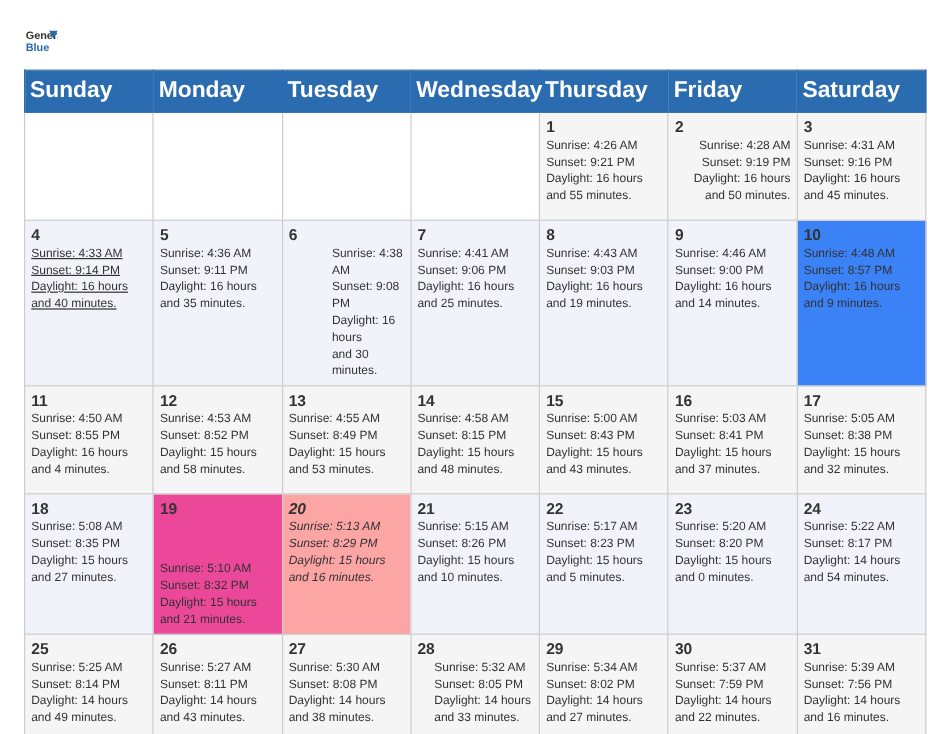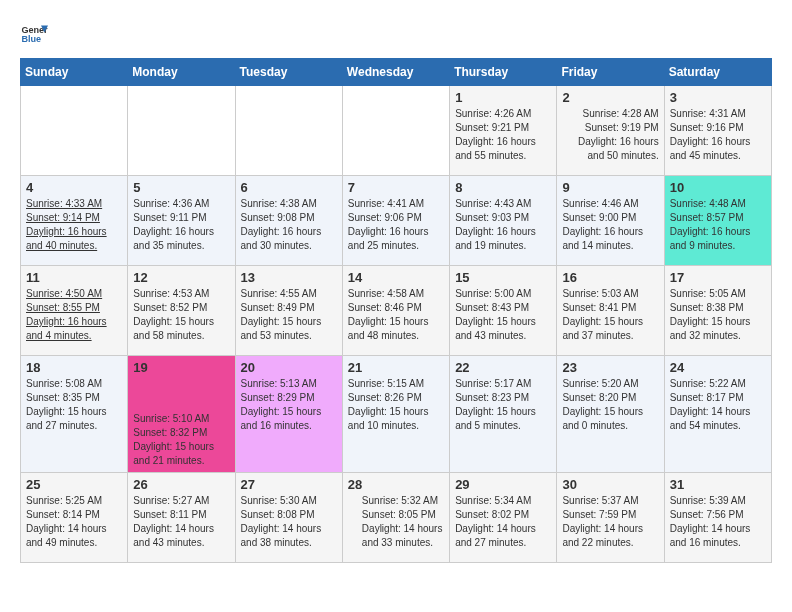--- a/index.html
+++ b/index.html
@@ -38,21 +38,21 @@
       color: #555;
     }
     table {
       width: 100%;
       border-collapse: collapse;
       table-layout: fixed;
     }
     thead tr th {
       background: #2B6CB0;
       color: #fff;
-      font-size: 12px;
+      font-size: 19px;
       font-weight: bold;
       padding: 6px 4px;
       text-align: left;
       border: 1px solid #2B6CB0;
     }
     tbody tr td {
       border: 1px solid #ccc;
       vertical-align: top;
       padding: 4px 5px;
       font-size: 10.5px;
@@ -145,21 +145,21 @@
         </td>
         <td style="background: rgb(240, 244, 250);">
           <div class="day-number">5</div>
           <div class="day-info" style="white-space: pre-line;">Sunrise: 4:36 AM
 Sunset: 9:11 PM
 Daylight: 16 hours
 and 35 minutes.</div>
         </td>
         <td style="background: rgb(240, 244, 250);">
           <div class="day-number">6</div>
-          <div class="day-info" style="white-space: pre-line;">Sunrise: 4:38 AM
+          <div class="day-info" style="white-space: pre-line; margin-left: 36px;">Sunrise: 4:38 AM
 Sunset: 9:08 PM
 Daylight: 16 hours
 and 30 minutes.</div>
         </td>
         <td style="background: rgb(240, 244, 250);">
           <div class="day-number">7</div>
           <div class="day-info" style="white-space: pre-line;">Sunrise: 4:41 AM
 Sunset: 9:06 PM
 Daylight: 16 hours
 and 25 minutes.</div>
@@ -171,32 +171,32 @@
 Daylight: 16 hours
 and 19 minutes.</div>
         </td>
         <td style="background: rgb(240, 244, 250);">
           <div class="day-number">9</div>
           <div class="day-info" style="white-space: pre-line;">Sunrise: 4:46 AM
 Sunset: 9:00 PM
 Daylight: 16 hours
 and 14 minutes.</div>
         </td>
-        <td style="background: #5eead4;">
+        <td style="background: #3b82f6;">
           <div class="day-number">10</div>
           <div class="day-info" style="white-space: pre-line;">Sunrise: 4:48 AM
 Sunset: 8:57 PM
 Daylight: 16 hours
 and 9 minutes.</div>
         </td>
       </tr>
       <tr>
         <td>
           <div class="day-number">11</div>
-          <div class="day-info" style="white-space: pre-line; text-decoration: underline;">Sunrise: 4:50 AM
+          <div class="day-info" style="white-space: pre-line;">Sunrise: 4:50 AM
 Sunset: 8:55 PM
 Daylight: 16 hours
 and 4 minutes.</div>
         </td>
         <td>
           <div class="day-number">12</div>
           <div class="day-info" style="white-space: pre-line;">Sunrise: 4:53 AM
 Sunset: 8:52 PM
 Daylight: 15 hours
 and 58 minutes.</div>
@@ -204,21 +204,21 @@
         <td>
           <div class="day-number">13</div>
           <div class="day-info" style="white-space: pre-line;">Sunrise: 4:55 AM
 Sunset: 8:49 PM
 Daylight: 15 hours
 and 53 minutes.</div>
         </td>
         <td>
           <div class="day-number">14</div>
           <div class="day-info" style="white-space: pre-line;">Sunrise: 4:58 AM
-Sunset: 8:46 PM
+Sunset: 8:15 PM
 Daylight: 15 hours
 and 48 minutes.</div>
         </td>
         <td>
           <div class="day-number">15</div>
           <div class="day-info" style="white-space: pre-line;">Sunrise: 5:00 AM
 Sunset: 8:43 PM
 Daylight: 15 hours
 and 43 minutes.</div>
         </td>
@@ -245,21 +245,21 @@
 Daylight: 15 hours
 and 27 minutes.</div>
         </td>
         <td style="background: #ec4899;">
           <div class="day-number">19</div>
           <div class="day-info" style="white-space: pre-line; margin-top: 37px;">Sunrise: 5:10 AM
 Sunset: 8:32 PM
 Daylight: 15 hours
 and 21 minutes.</div>
         </td>
-        <td style="background: #f0abfc;">
+        <td style="background: #fca5a5; font-style: italic;">
           <div class="day-number">20</div>
           <div class="day-info" style="white-space: pre-line;">Sunrise: 5:13 AM
 Sunset: 8:29 PM
 Daylight: 15 hours
 and 16 minutes.</div>
         </td>
         <td style="background: rgb(240, 244, 250);">
           <div class="day-number">21</div>
           <div class="day-info" style="white-space: pre-line;">Sunrise: 5:15 AM
 Sunset: 8:26 PM

